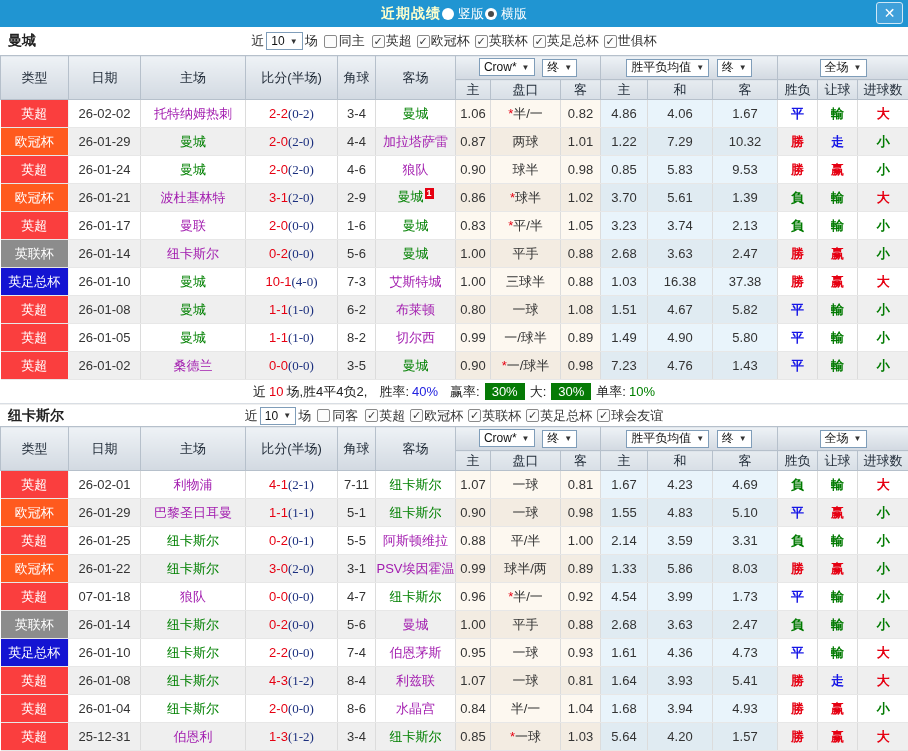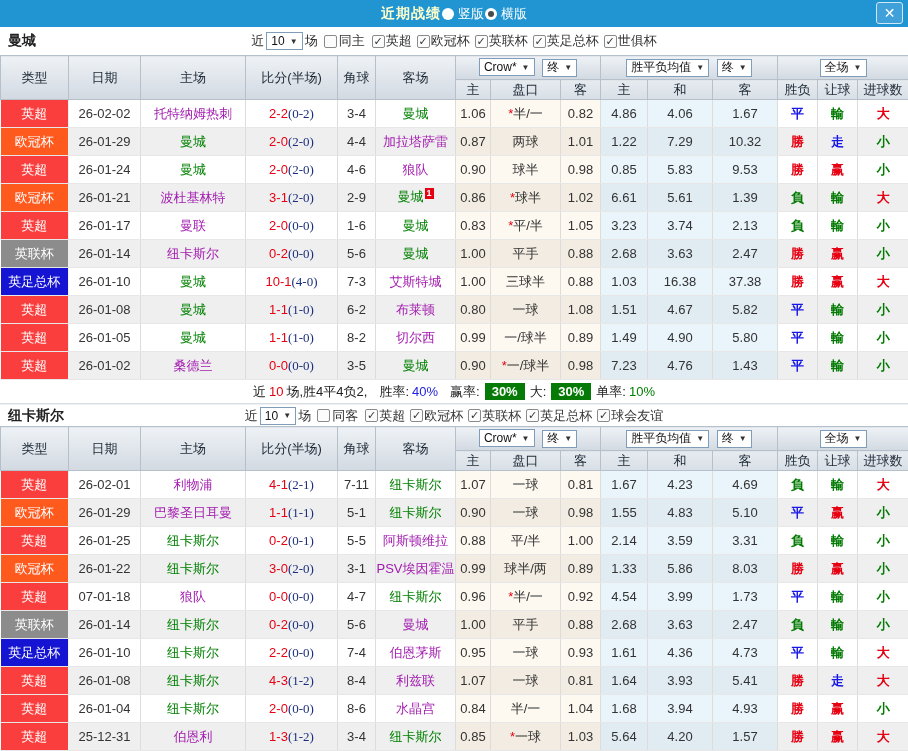--- a/index.html
+++ b/index.html
@@ -58,21 +58,21 @@
   .star { color:#e60012; }
   .c-red   { color:#e60012; font-weight:bold; }
   .c-blue  { color:#1616e6; font-weight:bold; }
   .c-green { color:#007a00; font-weight:bold; }
   
   .summary { height:24px; display:flex; align-items:center; justify-content:center; gap:3px;
     font-size:13px; color:#222; background:#fff; border-bottom:1px solid #d9dee4; }
   .sum-red   { color:#e60012; }
   .sum-blue  { color:#2222e0; }
   .sum-green { color:#008000; }
-  .sum-box   { background:#067a06; color:#fff; font-weight:bold; padding:1px 7px; margin:0 2px; }
+  .sum-box   { background:#067a06; color:#fff; font-weight:normal; padding:1px 7px; margin:0 2px; }
   .sum-sp { width:6px; }
 </style>
 </head>
 <body>
 
 <div class="topbar">
   <div class="topbar-center">
     <span class="tb-title">近期战绩</span>
     <span class="radio">
       <span class="radio-dot"></span>
@@ -242,21 +242,21 @@
             <span class="badge" style="background:#ff5a1e">欧冠杯</span>
           </td>
       <td>26-01-21</td>
       <td><span class="team">波杜基林特</span></td>
       <td><span class="score">3-1</span><span class="half">(2-0)</span></td>
       <td>2-9</td>
       <td><span class="team focus">曼城</span><span class="redcard">1</span></td>
       <td class="cell-hcap">0.86</td>
       <td class="cell-hcap"><span class="star">*</span>球半</td>
       <td class="cell-hcap">1.02</td>
-      <td class="cell-avg">6.61</td>
+      <td class="cell-avg">3.70</td>
       <td class="cell-avg">5.61</td>
       <td class="cell-avg">1.39</td>
       <td class="c-green">負</td>
       <td class="c-green">輸</td>
       <td class="c-red">大</td>
     </tr>
         <tr class="odd">
       <td class="league-cell">
             <span class="badge" style="background:#fa3e3e">英超</span>
           </td>

